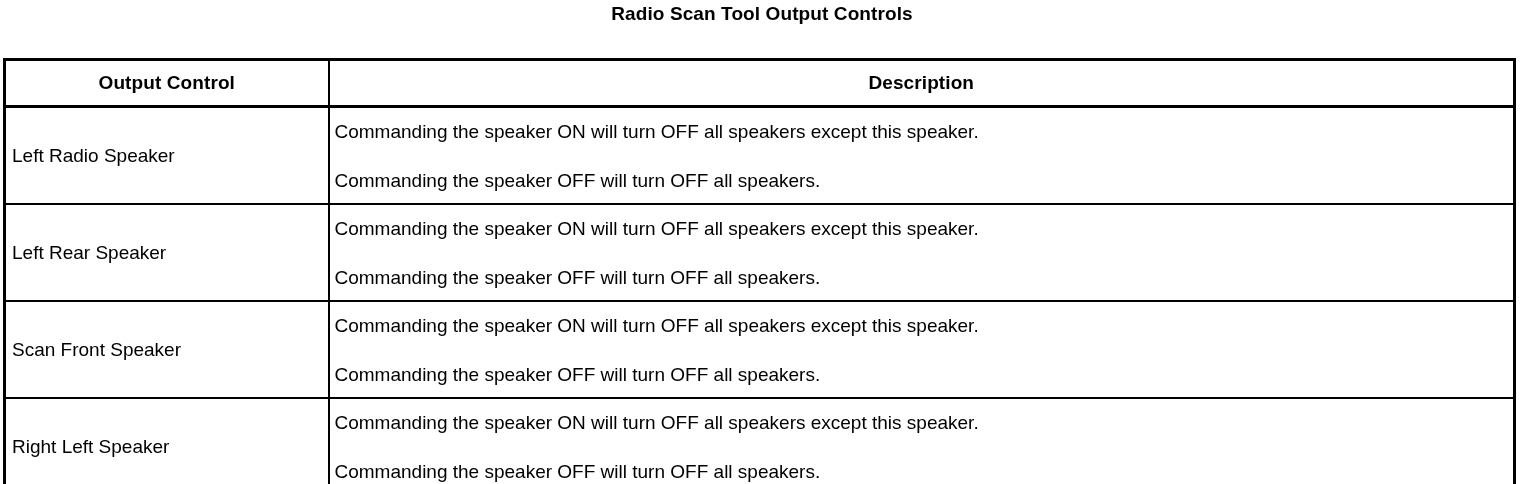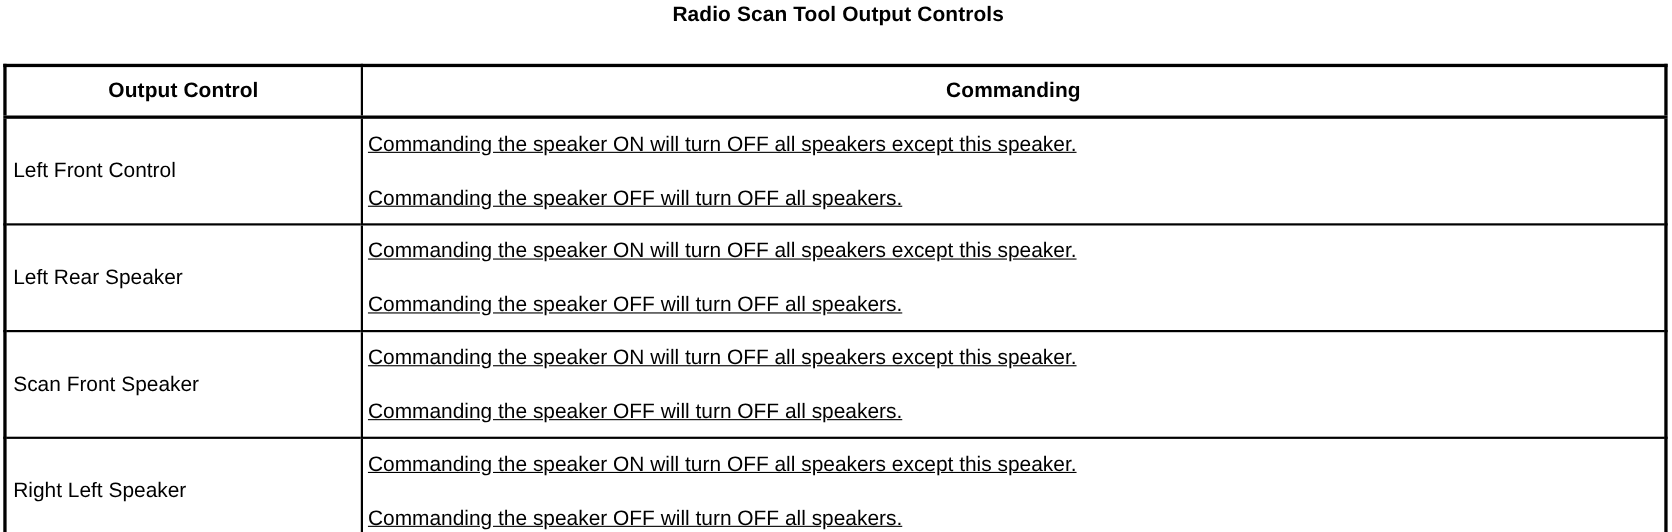--- a/index.html
+++ b/index.html
@@ -74,21 +74,20 @@
     border-right: 2px solid #000000;
     padding-left: 6px;
     height: 95px;
     line-height: 22px;
     white-space: nowrap;
   }
   table.grid tbody td.cell-desc {
     padding-left: 5px;
     padding-right: 4px;
     height: 95px;
-    text-decoration: underline;
   }
   .desc-lines {
     display: block;
     padding-top: 1px;
   }
   .desc-line {
     display: block;
     line-height: 22px;
     white-space: nowrap;
   }
@@ -106,27 +105,27 @@
 
   <div class="table-wrap">
     <table class="grid">
       <colgroup>
         <col class="c-control">
         <col class="c-desc">
       </colgroup>
       <thead>
         <tr>
           <th class="th-control">Output Control</th>
-          <th class="th-desc">Commanding</th>
+          <th class="th-desc">Description</th>
         </tr>
       </thead>
       <tbody>
 
         <tr>
-          <td class="cell-control">Left Front Control</td>
+          <td class="cell-control">Left Radio Speaker</td>
           <td class="cell-desc">
             <span class="desc-lines">
               <span class="desc-line">Commanding the speaker ON will turn OFF all speakers except this speaker.</span>
               <span class="desc-gap"></span>
               <span class="desc-line">Commanding the speaker OFF will turn OFF all speakers.</span>
             </span>
           </td>
         </tr>
 
         <tr>

